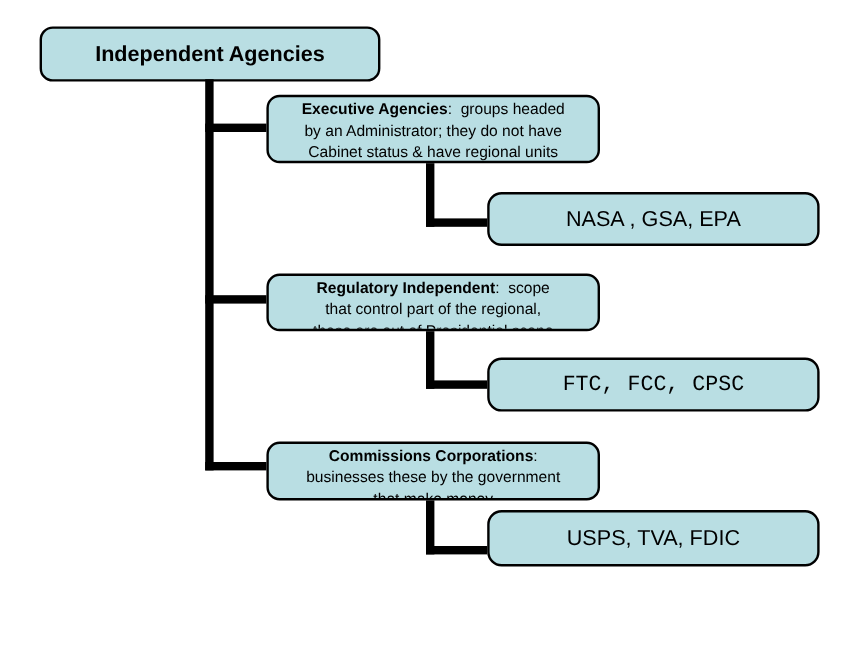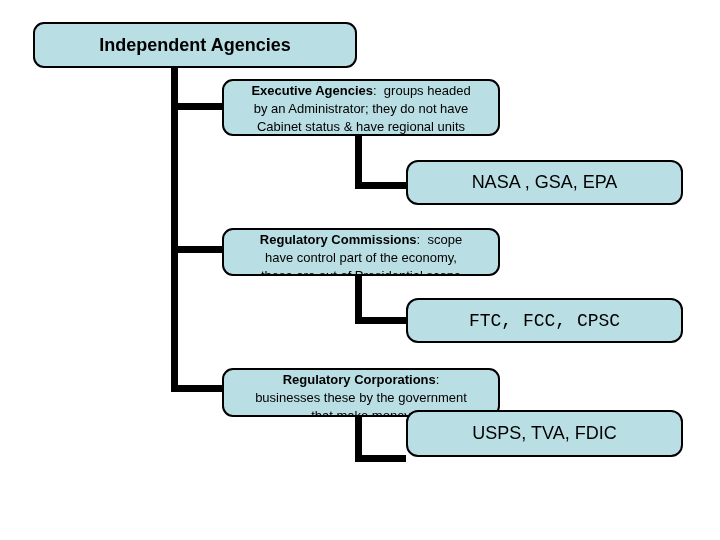--- a/index.html
+++ b/index.html
@@ -18,21 +18,21 @@
   }
   .node {
     position: absolute;
     box-sizing: border-box;
     background: #b9dee3;
     border: 2px solid #000000;
     border-radius: 11px;
     overflow: hidden;
   }
   .title-box {
-    left: 33px; top: 22px; width: 324px; height: 46px;
+    left: 33px; top: 22px; width: 284px; height: 46px;
     display: flex; align-items: center; justify-content: center;
     font-size: 18px; font-weight: bold;
   }
   .category-box {
     left: 222px; width: 278px;
     text-align: center;
     font-size: 13px;
     line-height: 18px;
     padding-top: 1px;
   }
@@ -43,21 +43,21 @@
   .reg-box  { top: 228px; height: 48px; }
   .gov-box  { top: 368px; height: 49px; }
   .leaf-box {
     left: 406px; width: 277px;
     display: flex; align-items: center; justify-content: center;
     font-size: 18px;
     border-radius: 12px;
   }
   .nasa-box { top: 160px; height: 45px; }
   .ftc-box  { top: 298px; height: 45px; font-family: Liberation Mono, monospace; }
-  .usps-box { top: 410px; height: 47px; justify-content: center; }
+  .usps-box { top: 425px; height: 47px; justify-content: center; }
   .connector {
     position: absolute;
     background: #000000;
   }
   .trunk     { left: 171px; top: 66px;  width: 7px;  height: 326px; }
   .branch-1  { left: 171px; top: 103px; width: 51px; height: 7px; }
   .branch-2  { left: 171px; top: 246px; width: 51px; height: 7px; }
   .branch-3  { left: 171px; top: 385px; width: 51px; height: 7px; }
   .sub-a-v   { left: 355px; top: 136px; width: 7px;  height: 53px; }
   .sub-a-h   { left: 355px; top: 182px; width: 51px; height: 7px; }
@@ -89,30 +89,30 @@
   <div class="node category-box exec-box">
     <div class="cat-line"><span class="bold-lead">Executive Agencies</span><span class="rest">:  groups headed</span></div>
     <div class="cat-line">by an Administrator; they do not have</div>
     <div class="cat-line">Cabinet status &amp; have regional units</div>
   </div>
   <div class="node leaf-box nasa-box">
     <span>NASA , GSA, EPA</span>
   </div>
 
   <div class="node category-box reg-box">
-    <div class="cat-line"><span class="bold-lead">Regulatory Commissions</span><span class="rest">:  scope</span></div>
-    <div class="cat-line">have control part of the economy,</div>
+    <div class="cat-line"><span class="bold-lead">Regulatory Independent</span><span class="rest">:  scope</span></div>
+    <div class="cat-line">that control part of the regional,</div>
     <div class="cat-line">these are out of Presidential scope</div>
   </div>
   <div class="node leaf-box ftc-box">
     <span>FTC, FCC, CPSC</span>
   </div>
 
   <div class="node category-box gov-box">
-    <div class="cat-line"><span class="bold-lead">Regulatory Corporations</span><span class="rest">:</span></div>
+    <div class="cat-line"><span class="bold-lead">Commissions Corporations</span><span class="rest">:</span></div>
     <div class="cat-line">businesses these by the government</div>
     <div class="cat-line">that make money</div>
   </div>
   <div class="node leaf-box usps-box">
     <span>USPS, TVA, FDIC</span>
   </div>
 
 </div>
 
 </body></html>

